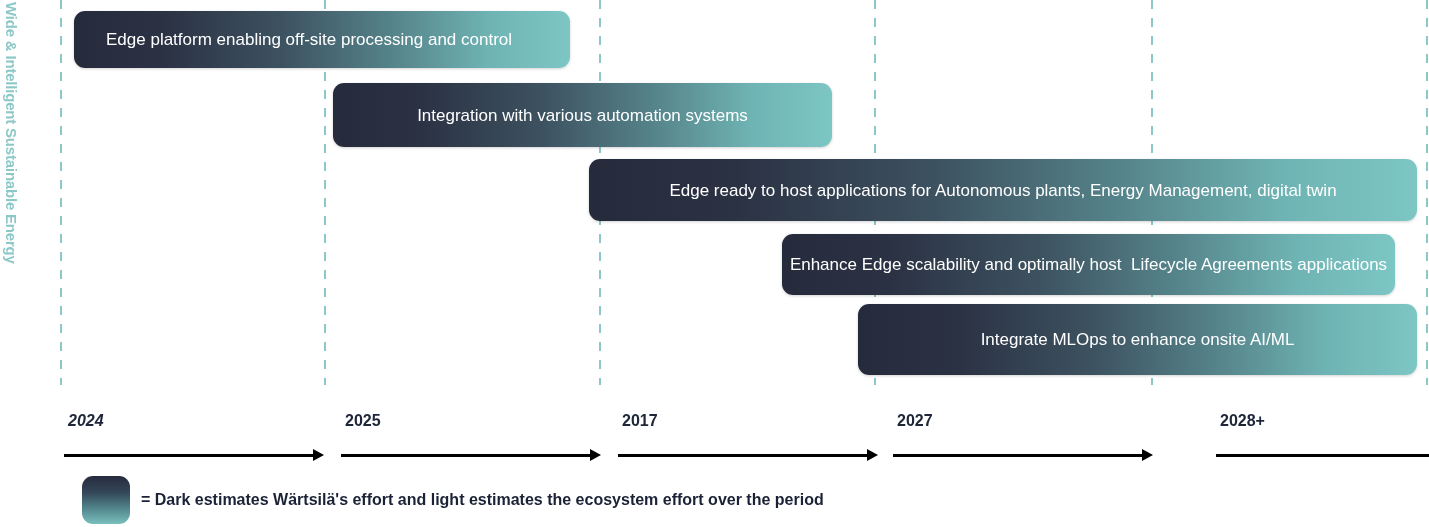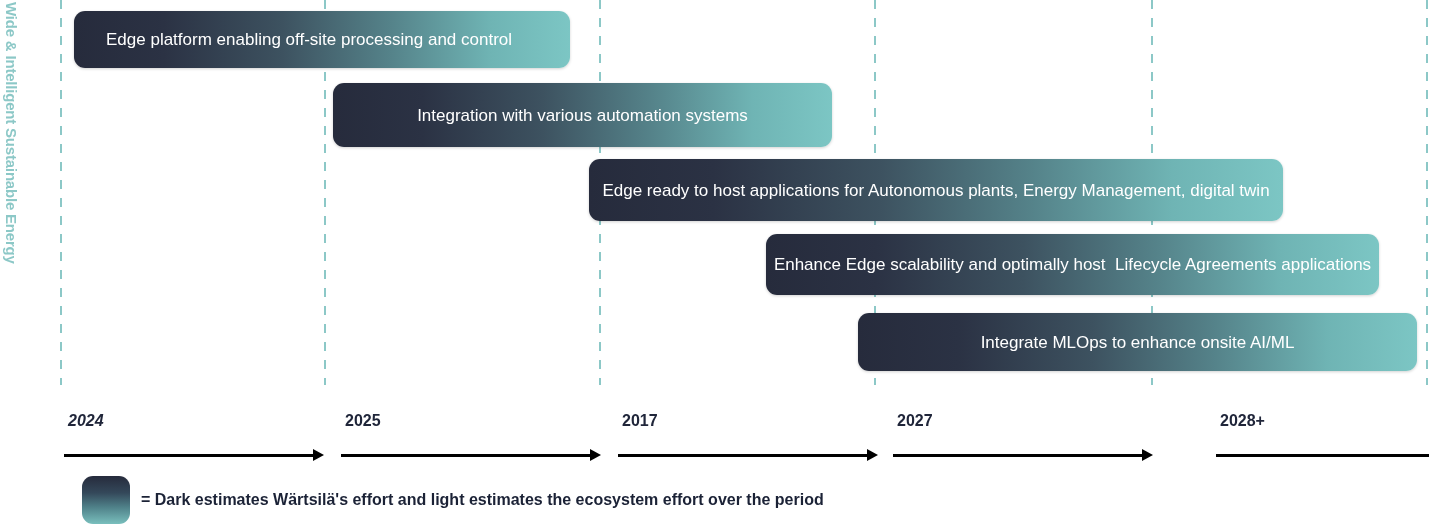--- a/index.html
+++ b/index.html
@@ -155,27 +155,27 @@
       <div class="gridline" style="left: 1426px;"></div>
     </div>
 
   <div id="bars-layer">
       <div class="bar align-left" style="left: 74px; top: 11px; width: 496px; height: 57px;">
         <span class="bar-label">Edge platform enabling off-site processing and control</span>
       </div>
       <div class="bar align-center" style="left: 333px; top: 83px; width: 499px; height: 64px;">
         <span class="bar-label">Integration with various automation systems</span>
       </div>
-      <div class="bar align-center" style="left: 589px; top: 159px; width: 694px; height: 62px;">
+      <div class="bar align-center" style="left: 589px; top: 159px; width: 828px; height: 62px;">
         <span class="bar-label">Edge ready to host applications for Autonomous plants, Energy Management, digital twin</span>
       </div>
-      <div class="bar align-center" style="left: 766px; top: 234px; width: 613px; height: 61px;">
+      <div class="bar align-center" style="left: 782px; top: 234px; width: 613px; height: 61px;">
         <span class="bar-label">Enhance Edge scalability and optimally host  Lifecycle Agreements applications</span>
       </div>
-      <div class="bar align-center" style="left: 858px; top: 313px; width: 559px; height: 58px;">
+      <div class="bar align-center" style="left: 858px; top: 304px; width: 559px; height: 71px;">
         <span class="bar-label">Integrate MLOps to enhance onsite AI/ML</span>
       </div>
     </div>
 
   <div id="timeline-layer">
       <div class="year-group" style="left: 64px; top: 412px; width: 260px; font-style: italic;">
         <div class="year-label">2024</div>
         <div class="arrow" style="width: 260px;">
           <div class="shaft" style="width: 250px;"></div>
           <div class="head" style="left: 249px;"></div>

